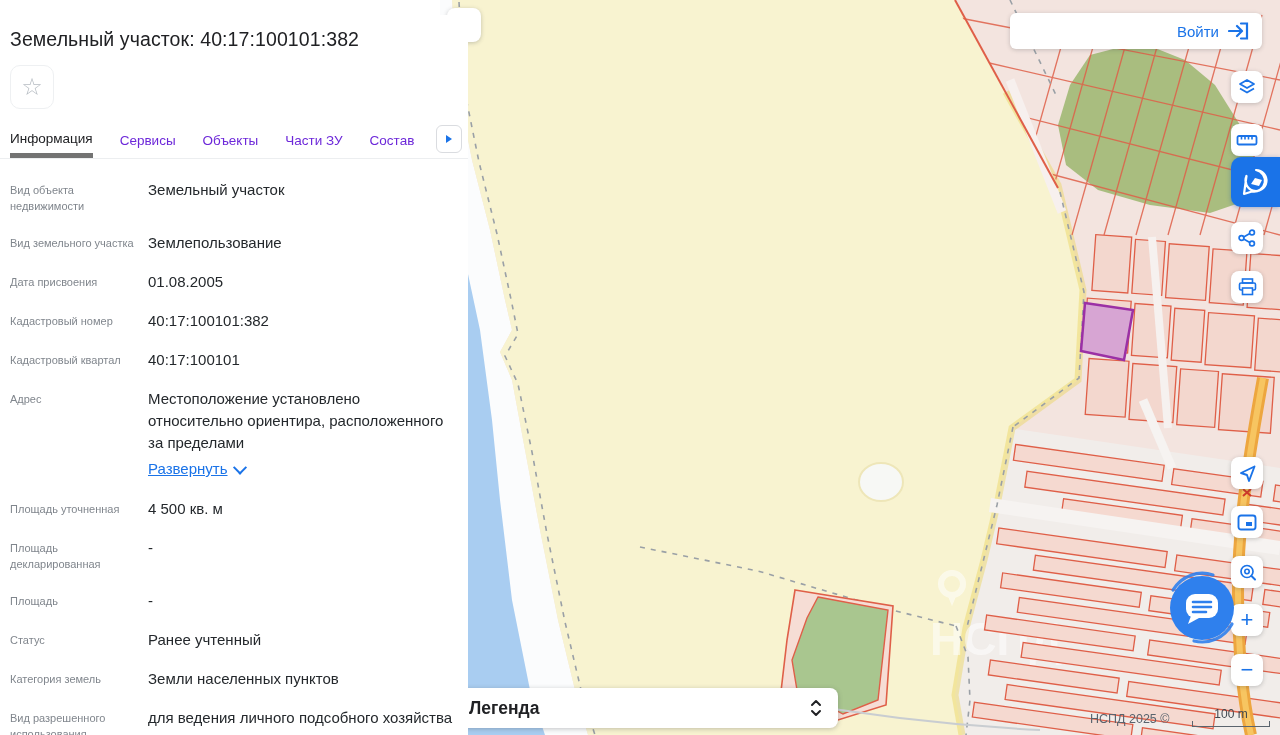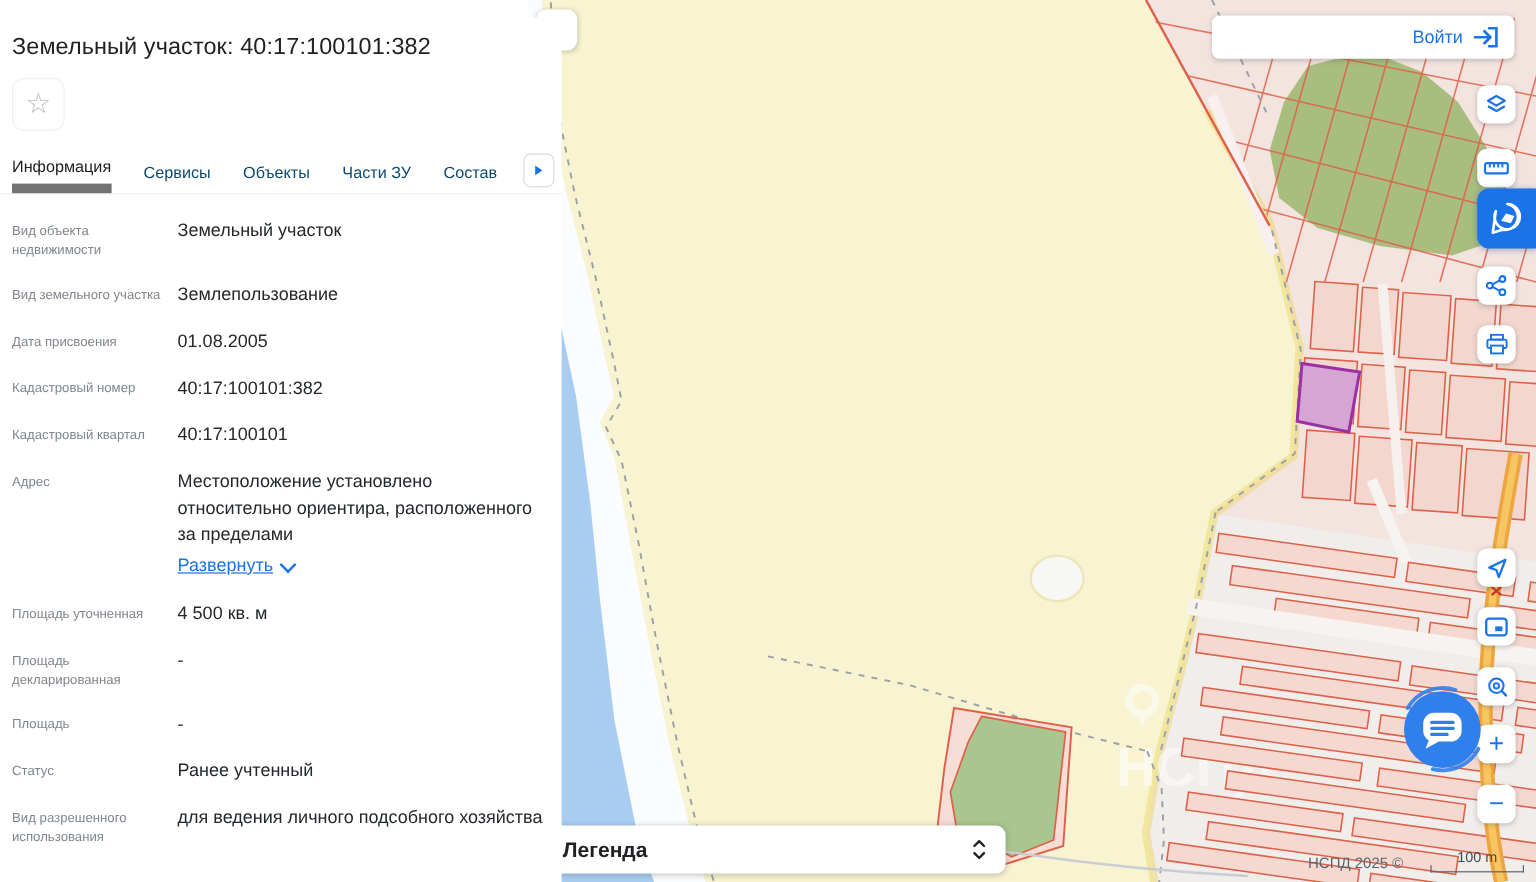--- a/index.html
+++ b/index.html
@@ -6,22 +6,22 @@
   html,body { width:1280px; height:735px; overflow:hidden; background:#fff;
               font-family:"Liberation Sans", sans-serif; }
   
   #panel { position:absolute; left:0; top:0; width:468px; height:735px; background:#fff; z-index:5;margin-top:15px; }
   .panel-title { padding:13px 16px 0 10px; font-size:19.5px; font-weight:500; color:#202124; letter-spacing:.1px; }
   .fav-btn { margin:14px 0 0 10px; width:44px; height:44px; border:1px solid #eef0f2; border-radius:10px;
              display:flex; align-items:center; justify-content:center; background:#fff; cursor:pointer; }
   .fav-btn span { font-size:24px; color:#b7bdc3; line-height:1; }
   .tabs { display:flex; align-items:flex-end; gap:27px; padding:0 10px; margin-top:14px;
           border-bottom:1px solid #eceef0; position:relative; }
-  .tab { font-size:13.5px; color:#0c4a6e; padding:8px 0 10px 0; cursor:pointer; white-space:nowrap; }
-  .tab.active { color:#202124; border-bottom:8px solid #737373; padding-bottom:7px; }
+  .tab { font-size:13.5px; color:#6d28d9; padding:8px 0 10px 0; cursor:pointer; white-space:nowrap; }
+  .tab.active { color:#202124; border-bottom:5px solid #737373; padding-bottom:7px; }
   .tab-more { position:absolute; right:6px; bottom:5px; width:26px; height:28px; border:1px solid #dadce0;
               border-radius:6px; background:#fff; display:flex; align-items:center; justify-content:center; cursor:pointer; }
   .tab-more i { width:0; height:0; border-left:6px solid #1a73e8; border-top:4px solid transparent; border-bottom:4px solid transparent; }
   .fields { padding:20px 10px 0 10px; }
   .frow { display:flex; margin-bottom:18px; }
   .flabel { width:138px; flex:none; font-size:11px; line-height:16px; color:#80868d; padding-top:3px; padding-right:10px; }
   .fvalue { flex:1; font-size:15px; line-height:21px; color:#24282c; }
   .expand-link { margin-top:4px; display:flex; align-items:center; gap:7px; }
   .expand-link a { font-size:15px; color:#1a73e8; text-decoration:underline; cursor:pointer; }
   .chev { width:10px; height:10px; border-right:2px solid #1a73e8; border-bottom:2px solid #1a73e8;
@@ -335,18 +335,22 @@
     </div>
     <div class="frow">
       <div class="flabel">Площадь</div>
       <div class="fvalue">-</div>
     </div>
     <div class="frow">
       <div class="flabel">Статус</div>
       <div class="fvalue">Ранее учтенный</div>
     </div>
     <div class="frow">
+      <div class="flabel">Категория земель</div>
+      <div class="fvalue">Земли населенных пунктов</div>
+    </div>
+    <div class="frow">
       <div class="flabel">Вид разрешенного использования</div>
       <div class="fvalue">для ведения личного подсобного хозяйства</div>
     </div>
 
   </div>
 </div>
 
 </body></html>

